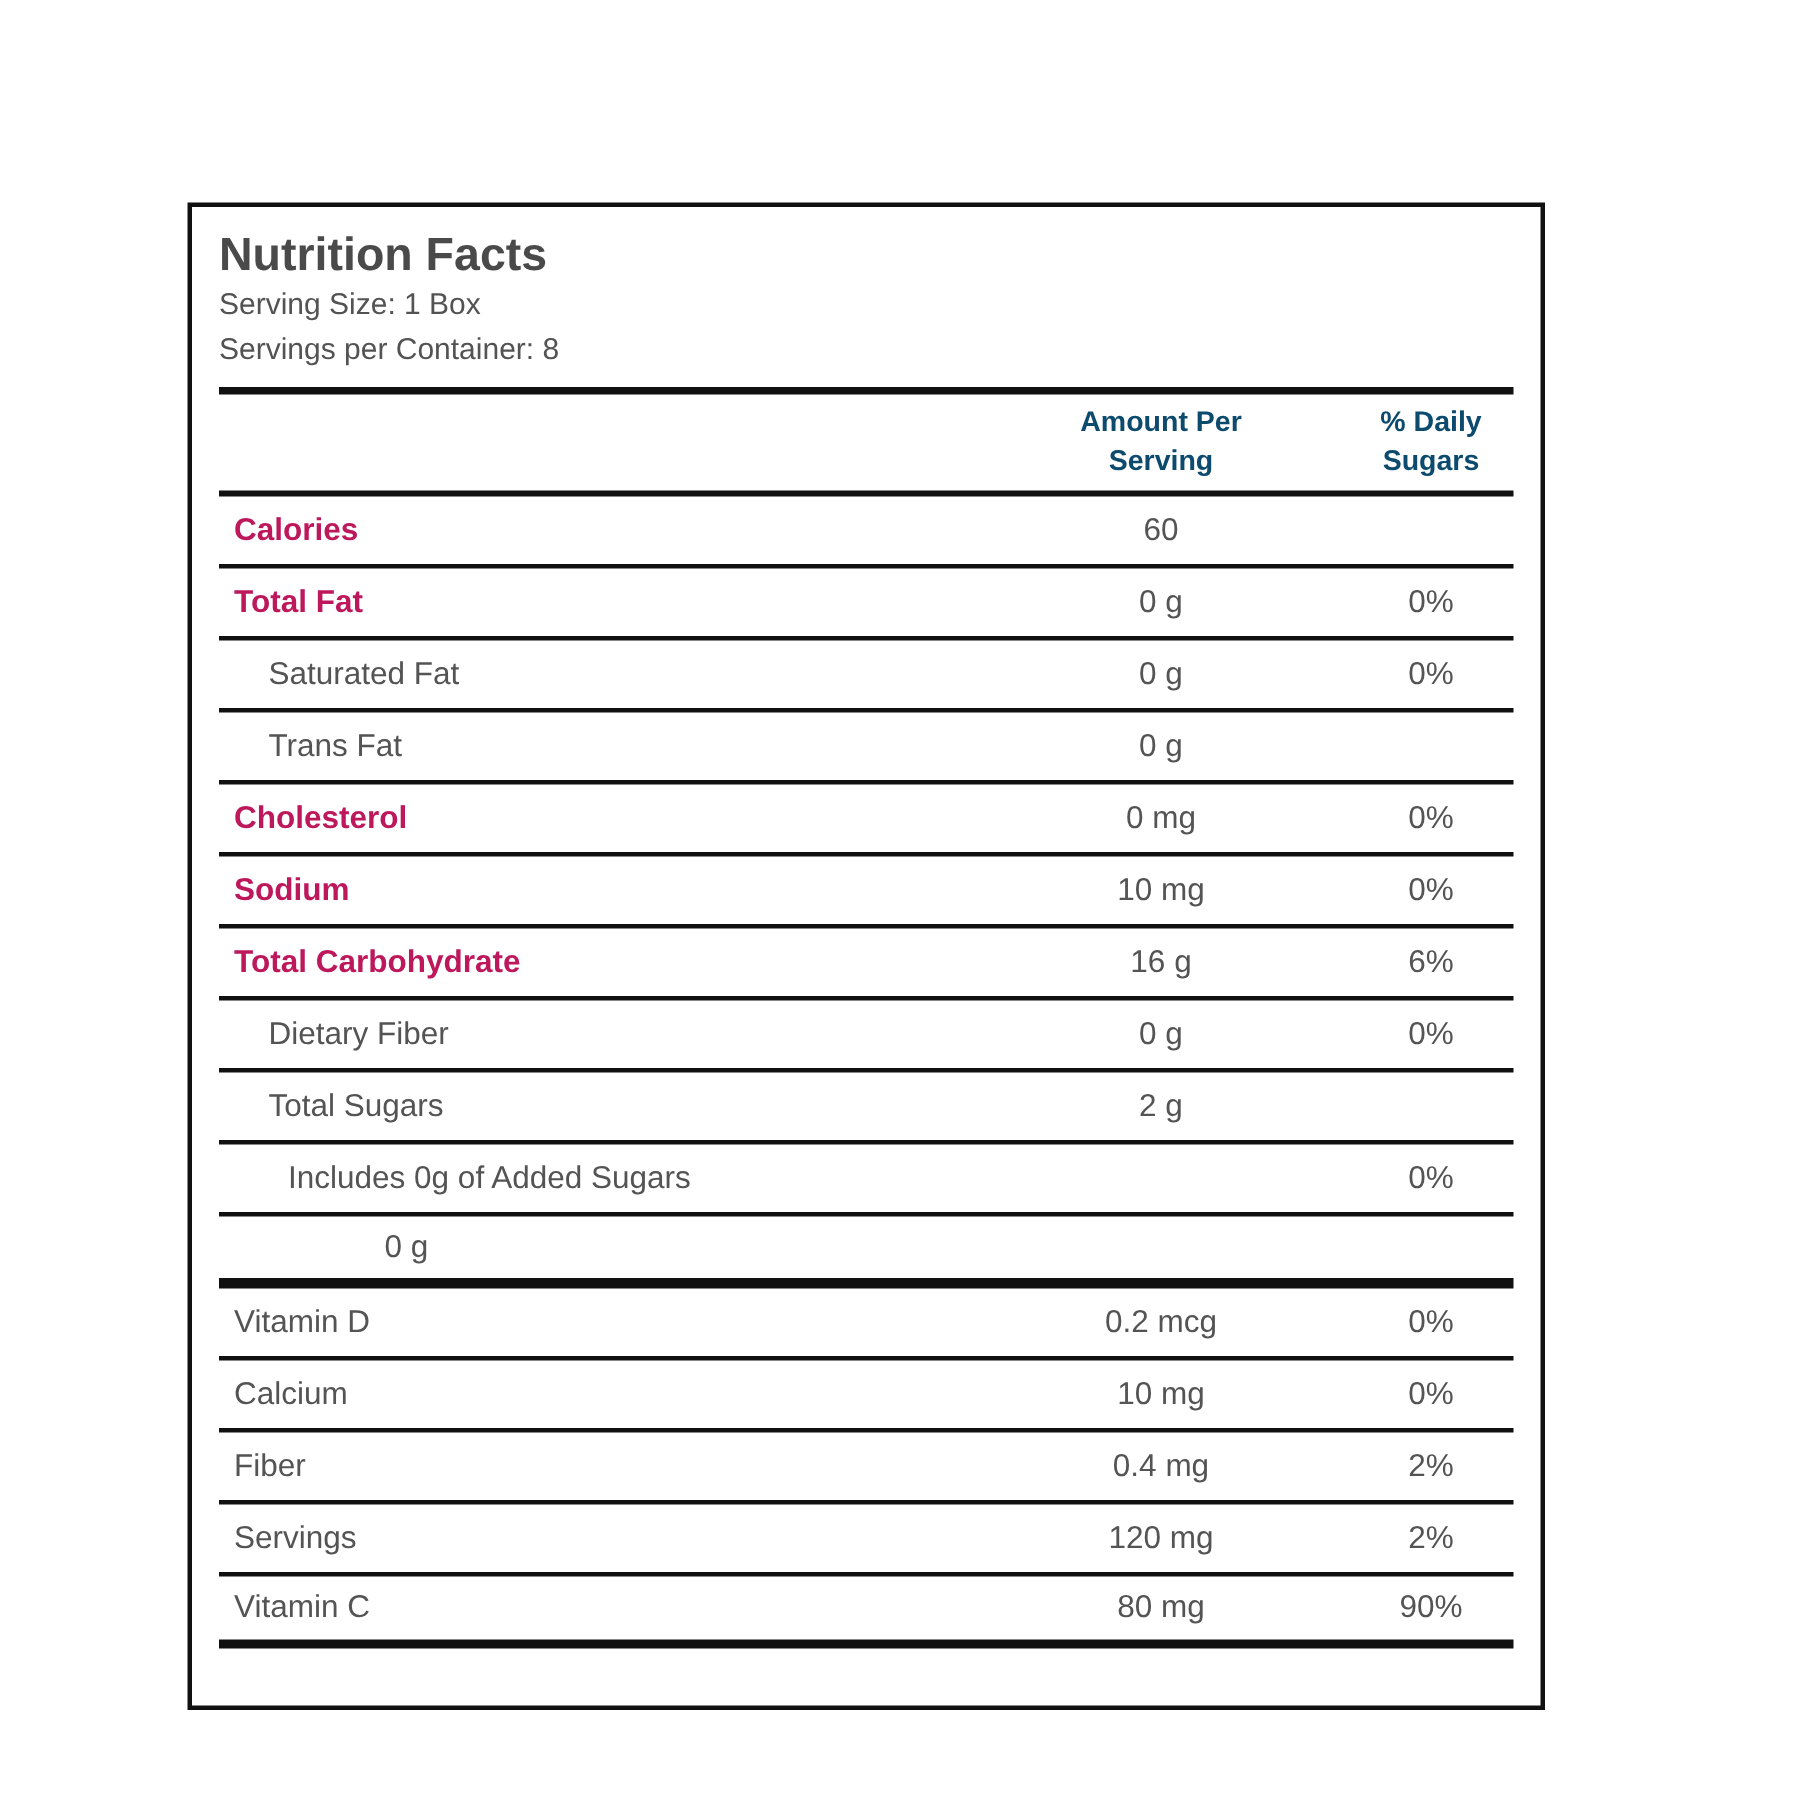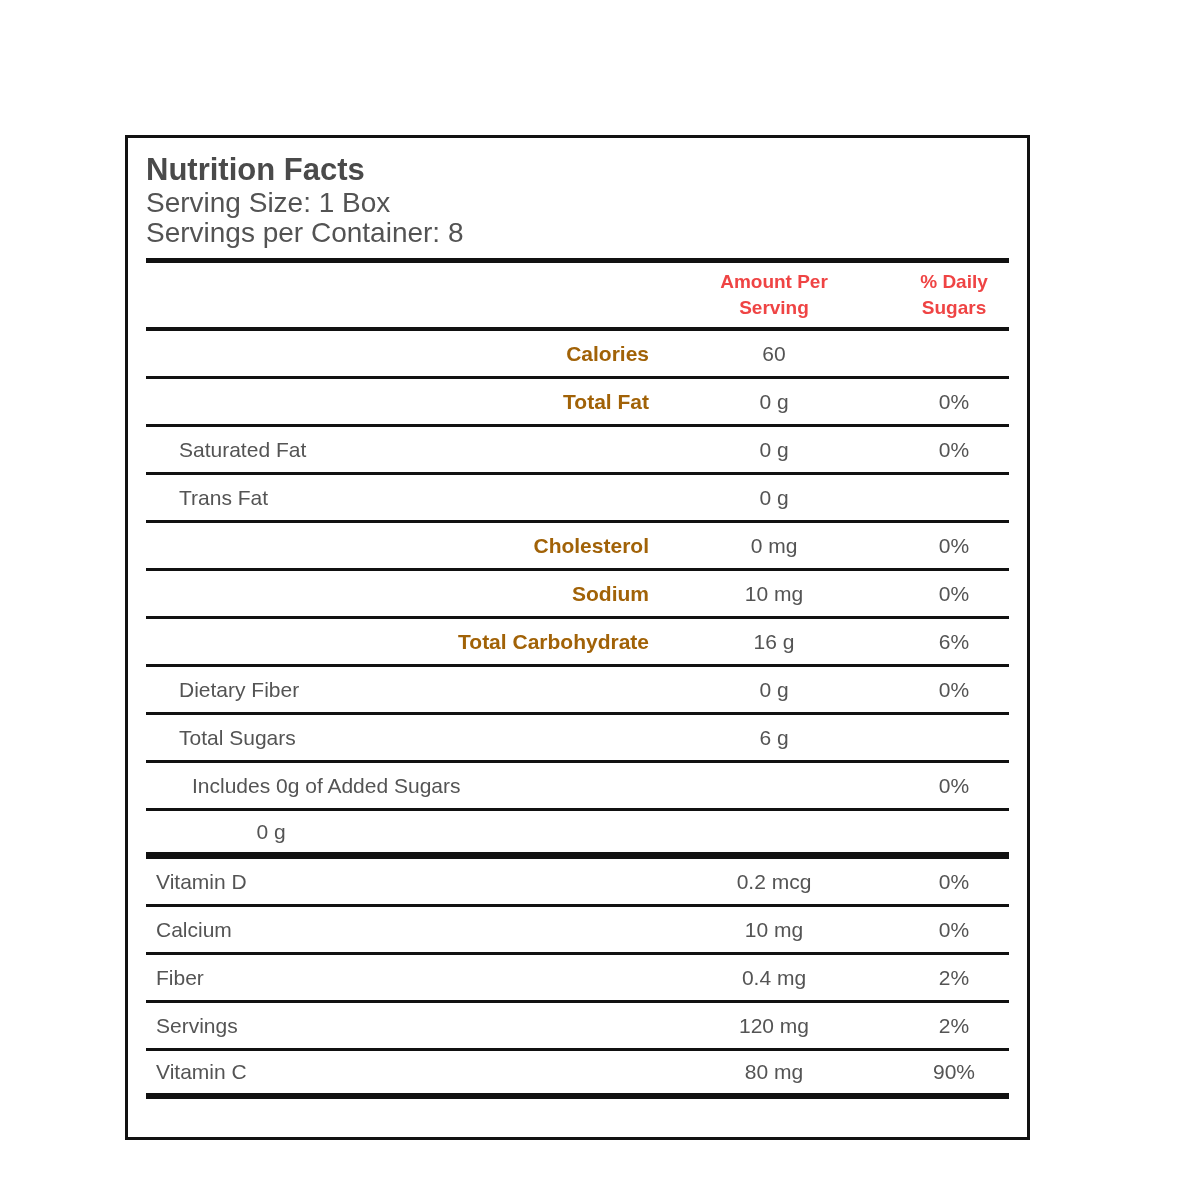--- a/index.html
+++ b/index.html
@@ -23,37 +23,37 @@
     padding: 0 18px;
   }
   .nf-header { padding-top: 14px; }
   .nf-title {
     font-size: 31px;
     font-weight: 700;
     color: #4a4a4a;
     line-height: 36px;
   }
   .nf-serving {
-    font-size: 28px;
+    font-size: 20px;
     line-height: 30px;
     color: #535353;
   }
   .bar-top {
     height: 5px;
     background: var(--line);
     margin-top: 10px;
   }
   .nf-colhead {
     display: flex;
     align-items: center;
     height: 68px;
     border-bottom: 4px solid var(--line);
     font-size: 19px;
     font-weight: 700;
-    color: #ef4444;
+    color: #0c4a6e;
   }
   .col-label { flex: 1; }
   .col-amount { width: 250px; text-align: center; }
   .col-dv { width: 110px; text-align: center; }
   .nf-colhead .col-amount span {
     display: inline-block;
     max-width: 150px;
     line-height: 1.35;
   }
   .nf-colhead .col-dv span {
@@ -65,21 +65,21 @@
     display: flex;
     align-items: center;
     height: 48px;
     border-bottom: 3px solid var(--line);
     font-size: 21px;
     color: #545454;
   }
   .nf-row .col-label { padding-left: 10px; }
   .nf-row.indent-1 .col-label { padding-left: 33px; }
   .nf-row.indent-2 .col-label { padding-left: 46px; }
-  .nf-row.bold .col-label { font-weight: 700; color: #a16207; text-align: right; }
+  .nf-row.bold .col-label { font-weight: 700; color: #be185d; }
   .nf-row .col-amount, .nf-row .col-dv { font-size: 21px; }
   .nf-row.divider-heavy { border-bottom-width: 7px; }
   .nf-row.divider-final { border-bottom-width: 6px; }
 </style>
 </head>
 <body>
 
 <div class="nf-box">
   <div class="nf-header">
     <div class="nf-title">Nutrition Facts</div>
@@ -135,21 +135,21 @@
           <span class="col-amount">16 g</span>
           <span class="col-dv">6%</span>
         </div>
         <div class="nf-row indent-1 divider-normal">
           <span class="col-label">Dietary Fiber</span>
           <span class="col-amount">0 g</span>
           <span class="col-dv">0%</span>
         </div>
         <div class="nf-row indent-1 divider-normal">
           <span class="col-label">Total Sugars</span>
-          <span class="col-amount">6 g</span>
+          <span class="col-amount">2 g</span>
           <span class="col-dv"></span>
         </div>
         <div class="nf-row indent-2 divider-normal">
           <span class="col-label">Includes 0g of Added Sugars</span>
           <span class="col-amount"></span>
           <span class="col-dv">0%</span>
         </div>
         <div class="nf-row indent-0 bold divider-heavy">
           <span class="col-amount">0 g</span>
           <span class="col-dv"></span>

